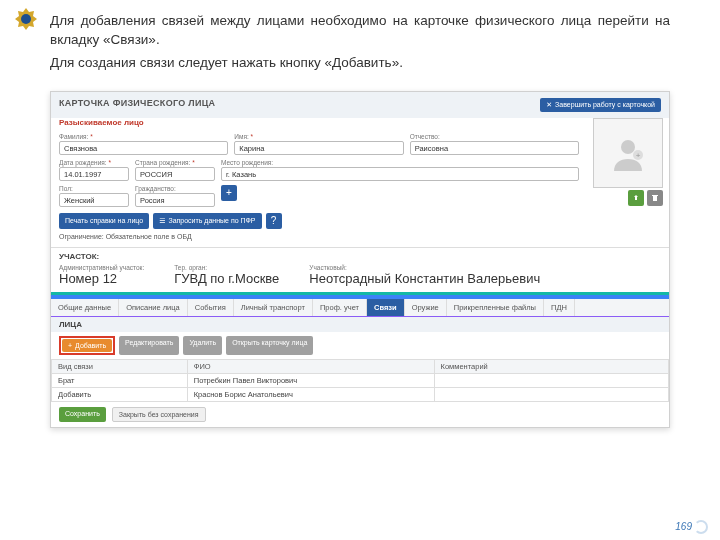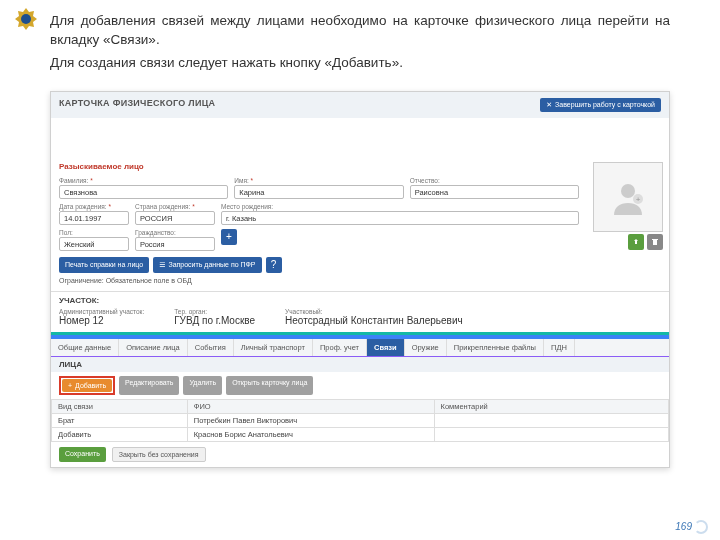--- a/index.html
+++ b/index.html
@@ -22,34 +22,34 @@
   .field label { font-size:6.5px; color:#777; margin-bottom:1px;}
   .field label .req { color:#c0392b; }
   .field .inp { border:1px solid #bbb; background:#fff; padding:2px 4px; font-size:7.5px; height:14px; color:#333; border-radius:2px;}
   .sq { width:16px; height:16px; background:#2b5ea3; color:#fff; display:inline-flex; align-items:center; justify-content:center; border-radius:2px; font-size:10px;}
   .avatar-box { border:1px solid #ccc; background:#f5f5f5; width:70px; height:70px; display:flex; align-items:center; justify-content:center; color:#bbb; }
   .avatar-actions { display:flex; gap:3px; margin-top:2px; justify-content:flex-end;}
   .avatar-actions .sq.g { background:#5a9e3e;} .avatar-actions .sq.gr { background:#888;}
   .uchastok { border-top:1px solid #ddd; border-bottom:3px solid #14b8a6; margin-top:4px; padding:4px 8px 6px 8px;}
   .uchastok h4 { font-size:8px; font-weight:bold; color:#444; margin-bottom:3px;}
   .uch-grid { display:flex; gap:30px;}
-  .cell label { font-size:6.5px; color:#777; display:block;} .cell .val { font-size:10px; color:#333;}
+  .cell label { font-size:6.5px; color:#777; display:block;} .cell .val { font-size:13px; color:#333;}
   .tabs { display:flex; background:#f3f5f7; border-top:4px solid #3b82f6;}
   .tab { padding:4px 7px; font-size:7.5px; color:#555; border-right:1px solid #ddd;}
   .tab.active { background:#2b5ea3; color:#fff; font-weight:bold;}
   .section-h { background:#eef2f6; padding:3px 8px; font-size:8px; font-weight:bold; color:#444; border-top:1px solid #8b5cf6;}
   .toolbar { display:flex; gap:4px; padding:4px 8px;}
   .redbox { border:2px solid #d93b2a; padding:1px; display:inline-block;}
   table { width:100%; border-collapse:collapse; font-size:7.5px;}
   th, td { border:1px solid #ddd; padding:2px 6px; text-align:left; color:#444;}
   th { background:#f3f5f7; color:#555; font-weight:normal;}
   .footer-btns { padding:5px 8px; display:flex; gap:6px;}
   .pagenum { position:absolute; bottom:8px; right:28px; color:#3b76b5; font-size:10px; font-style:italic;}
   .pagenum-deco { position:absolute; bottom:6px; right:12px; width:14px; height:14px; border:2px solid #cde; border-radius:50%; border-left-color:transparent;}
-  .topbody { display:flex; gap:6px;margin-top:44px;}
+  .topbody { display:flex; gap:6px;}
   .topbody-left { flex:1;}
   .topbody-right { width:76px; padding:0 6px 0 0; display:flex; flex-direction:column; align-items:flex-end;}
   .btns-row { display:flex; gap:4px; padding:4px 8px;}
   .limit { font-size:7px; color:#555; padding:0 8px 3px 8px;}
 </style>
 </head>
 <body>
 
 <div class="logo">
   <svg width="32" height="32" viewBox="0 0 32 32">

